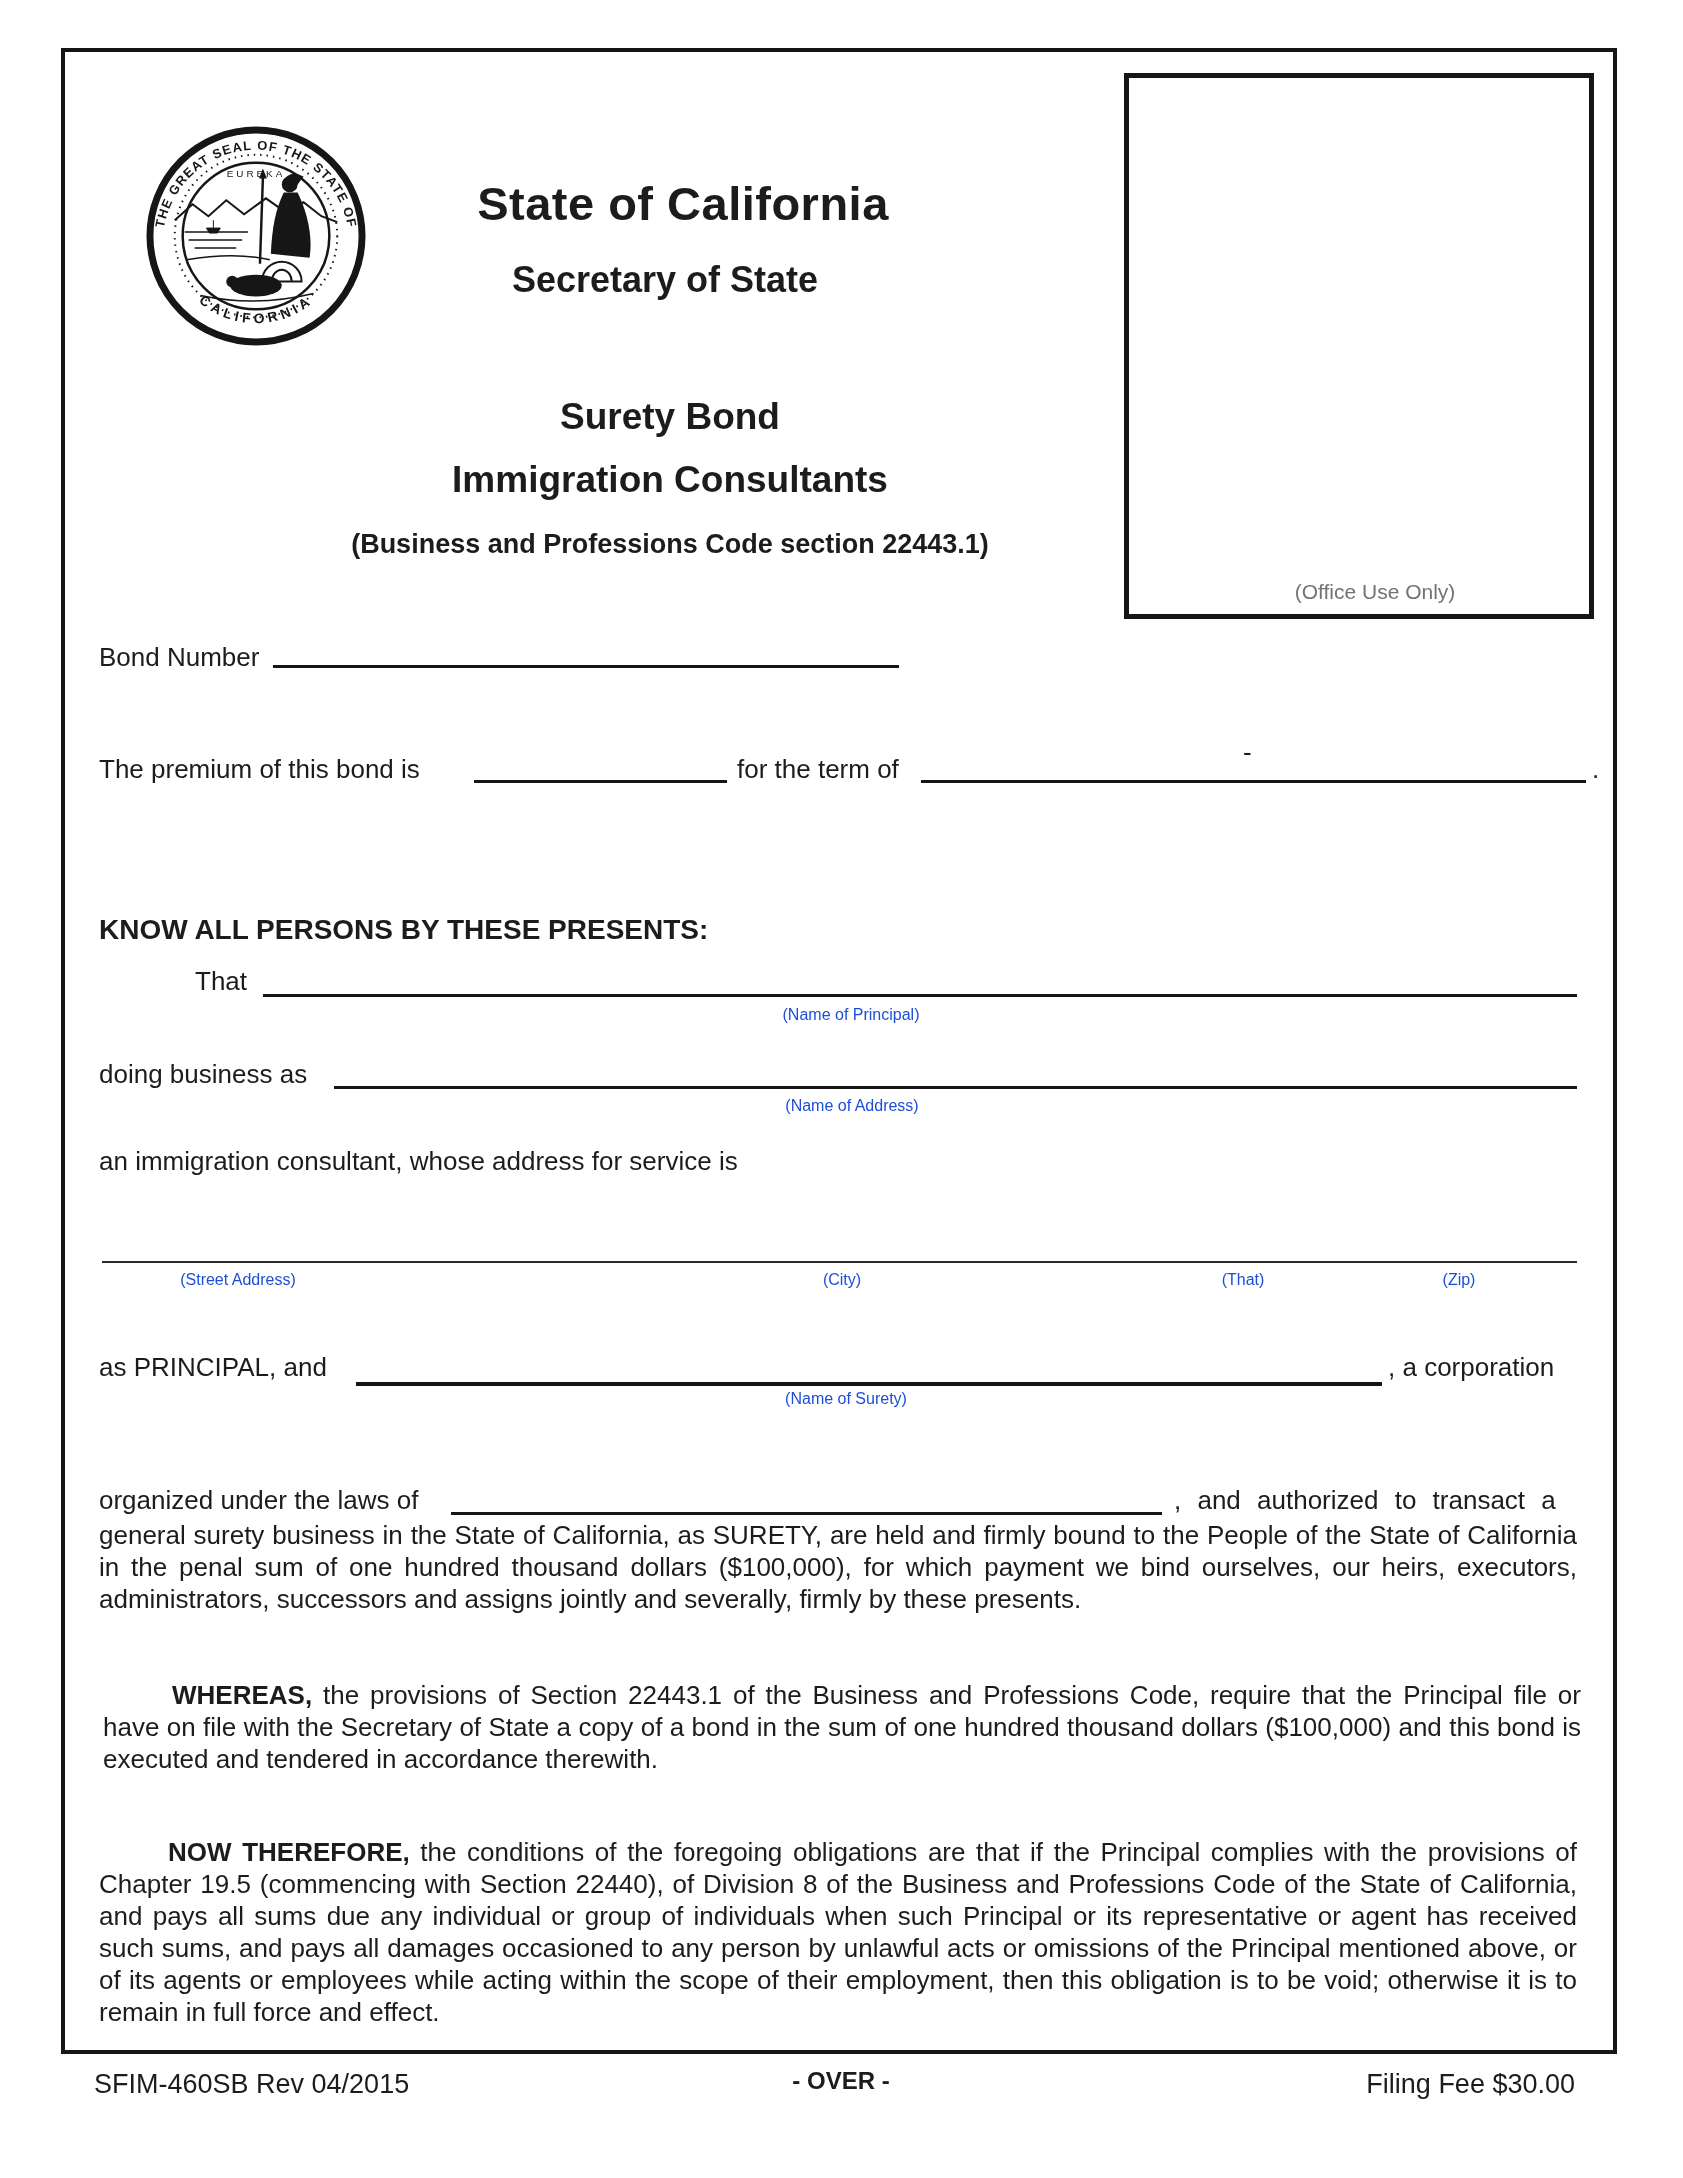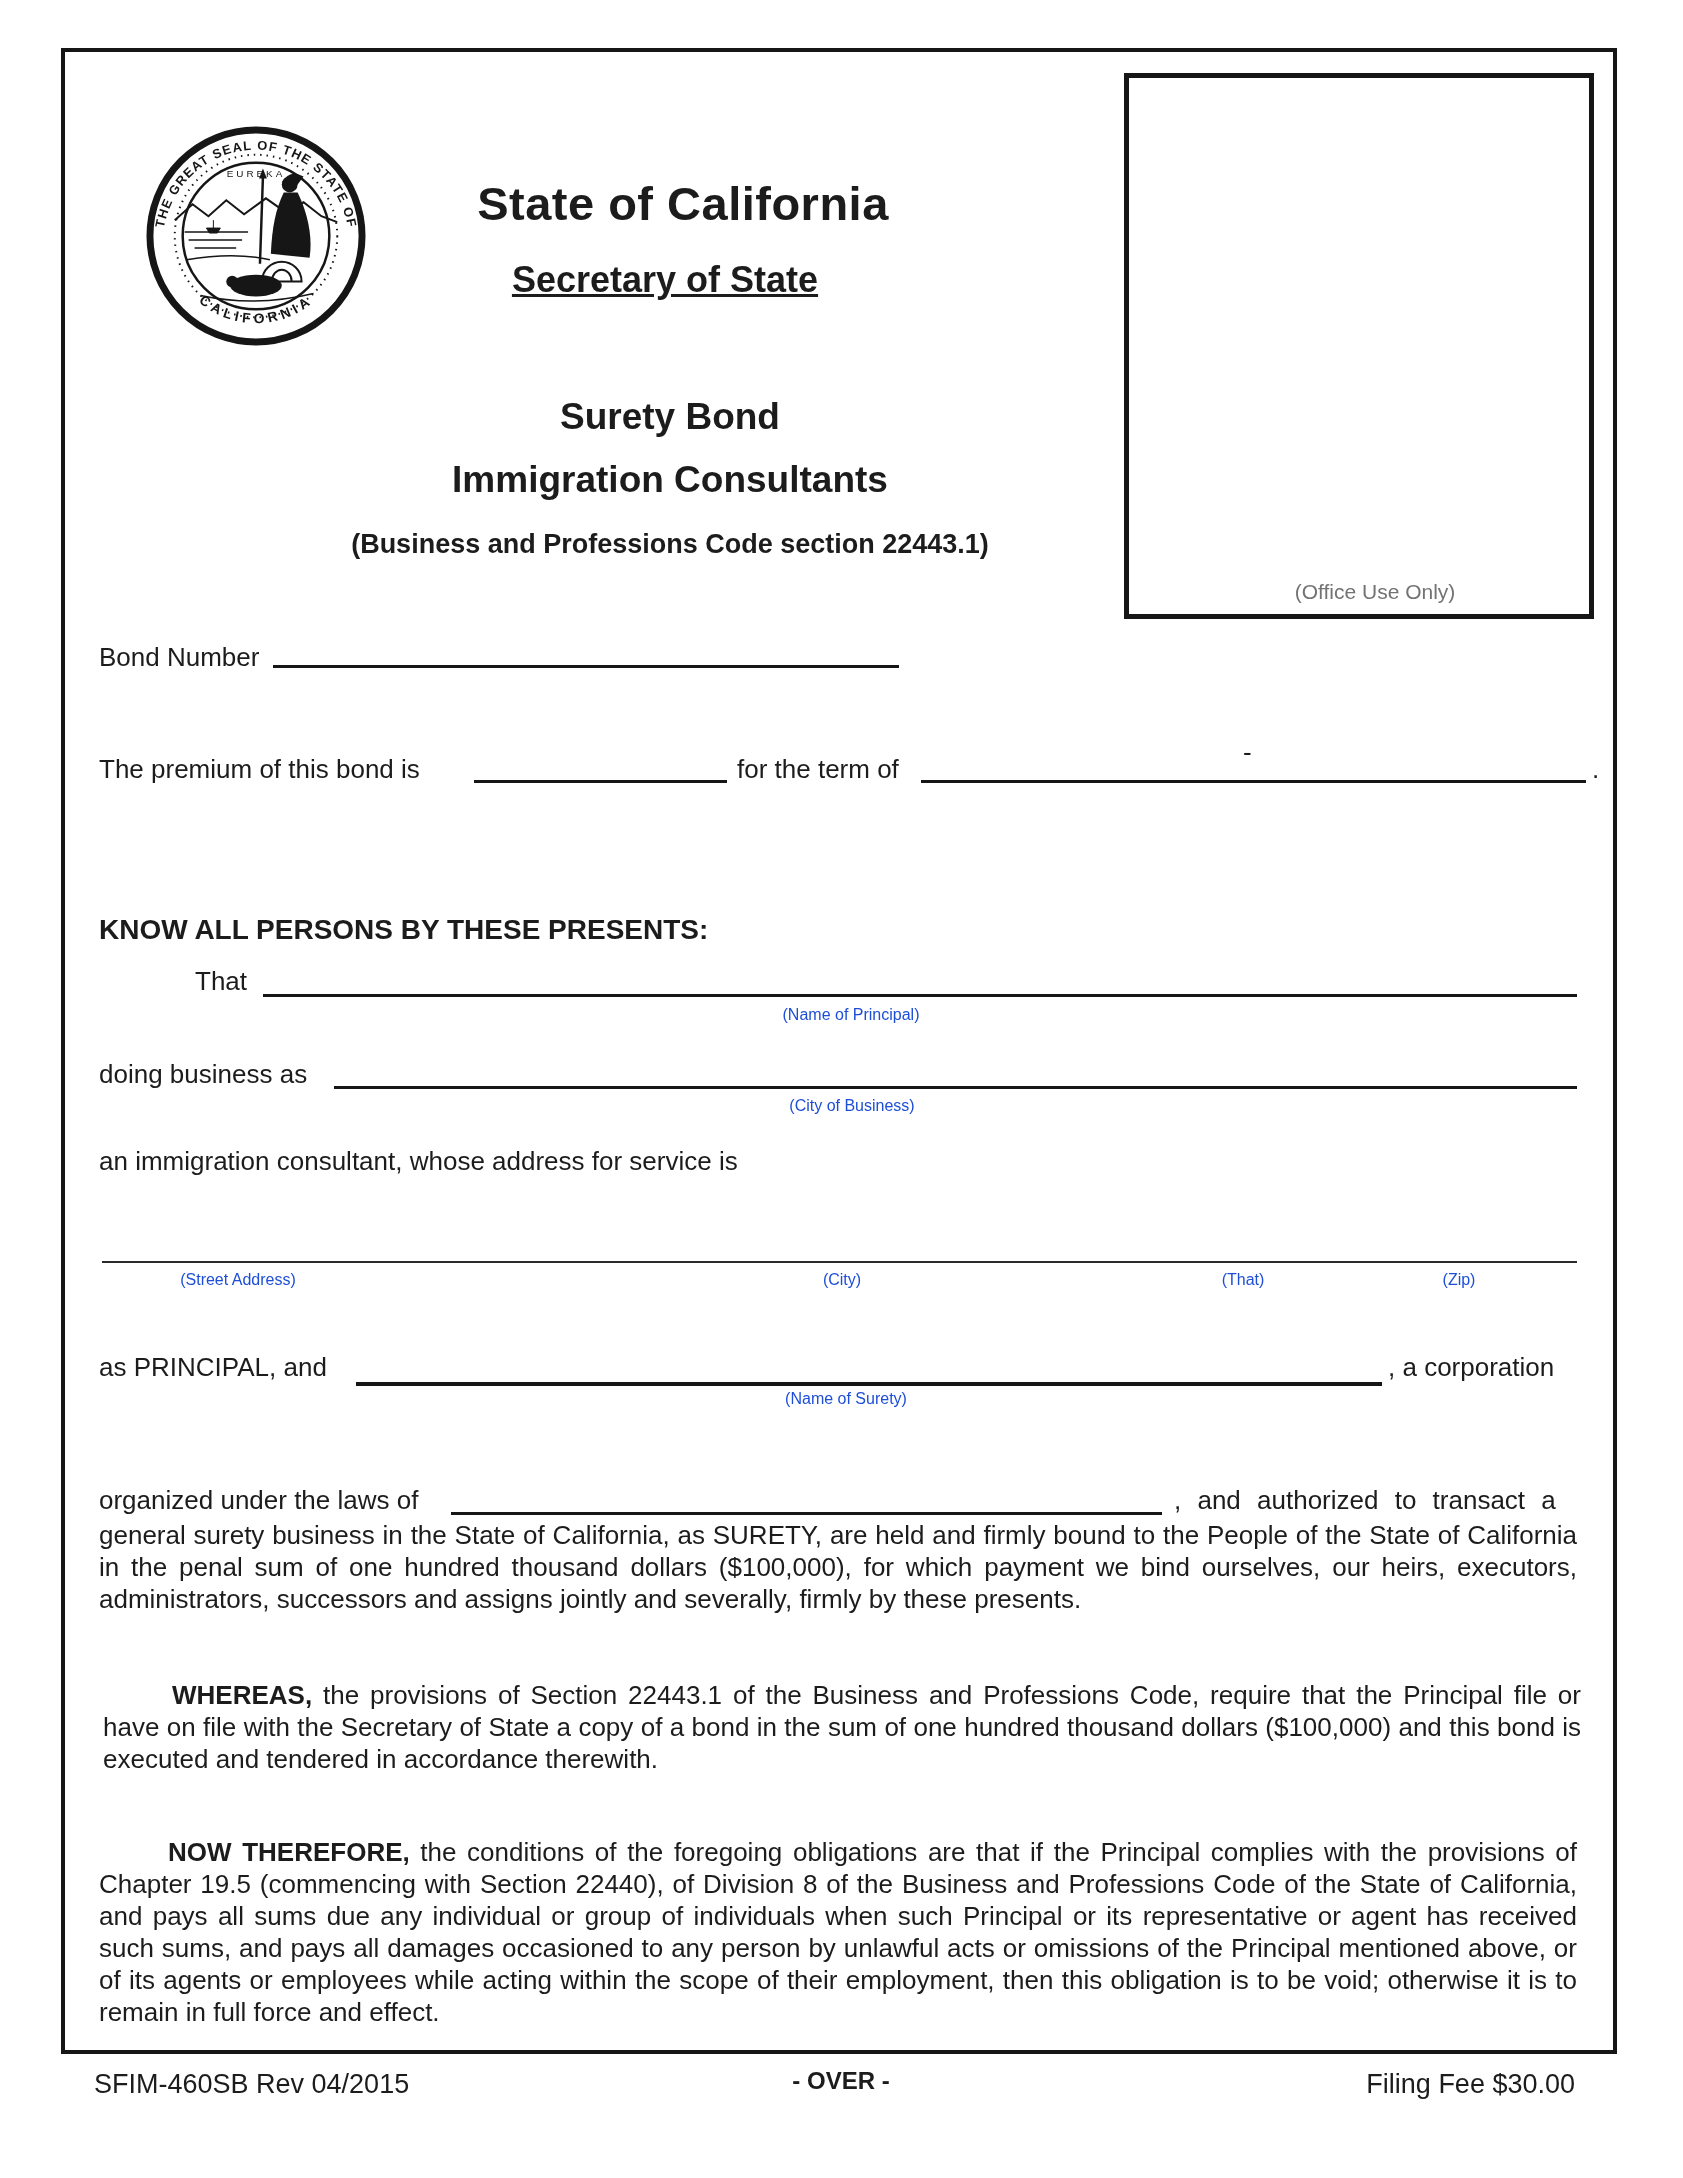--- a/index.html
+++ b/index.html
@@ -10,21 +10,21 @@
     font-family:"Liberation Sans", sans-serif;
     color:#1c1c1c;
     overflow:hidden;
   }
   .abs{position:absolute;text-align:center;}
   .frame{
     position:absolute;left:61px;top:48px;width:1556px;height:2006px;
     border:4px solid #161616;box-sizing:border-box;
   }
   .hdr-title{font-size:47px;font-weight:bold;text-align:center;letter-spacing:0.5px;}
-  .hdr-sub{font-size:36px;font-weight:bold;text-align:center;text-decoration:underline;}
+  .hdr-sub{font-size:36px;font-weight:bold;text-align:center;}
   .form-name{font-size:37px;font-weight:bold;text-align:center;}
   .code-ref{font-size:27px;font-weight:bold;text-align:center;}
   .office-box{
     position:absolute;left:1124px;top:73px;width:470px;height:546px;
     border:5px solid #161616;box-sizing:border-box;
   }
   .office-cap{
     position:absolute;bottom:10px;left:0;width:100%;
     text-align:center;font-size:21px;color:#737373;margin-left:16px;
   }
@@ -104,21 +104,21 @@
   <div class="abs lbl" style="left:1592px;top:754px;">.</div>
 
   <div class="abs heading" style="left:99px;top:914px;">KNOW ALL PERSONS BY THESE PRESENTS:</div>
 
   <div class="abs lbl" style="left:195px;top:966px;">That</div>
   <div class="abs uline" style="left:263px;top:994px;width:1314px;"></div>
   <div class="abs cap" style="left:851px;top:1006px;">(Name of Principal)</div>
 
   <div class="abs lbl" style="left:99px;top:1059px;">doing business as</div>
   <div class="abs uline" style="left:334px;top:1086px;width:1243px;"></div>
-  <div class="abs cap" style="left:852px;top:1097px;">(City of Business)</div>
+  <div class="abs cap" style="left:852px;top:1097px;">(Name of Address)</div>
 
   <div class="abs lbl" style="left:99px;top:1146px;">an immigration consultant, whose address for service is</div>
 
   <div class="abs uline-thin" style="left:102px;top:1261px;width:1475px;"></div>
   <div class="abs cap" style="left:238px;top:1271px;">(Street Address)</div>
   <div class="abs cap" style="left:842px;top:1271px;">(City)</div>
   <div class="abs cap" style="left:1243px;top:1271px;">(That)</div>
   <div class="abs cap" style="left:1459px;top:1271px;">(Zip)</div>
 
   <div class="abs lbl" style="left:99px;top:1352px;">as PRINCIPAL, and</div>

